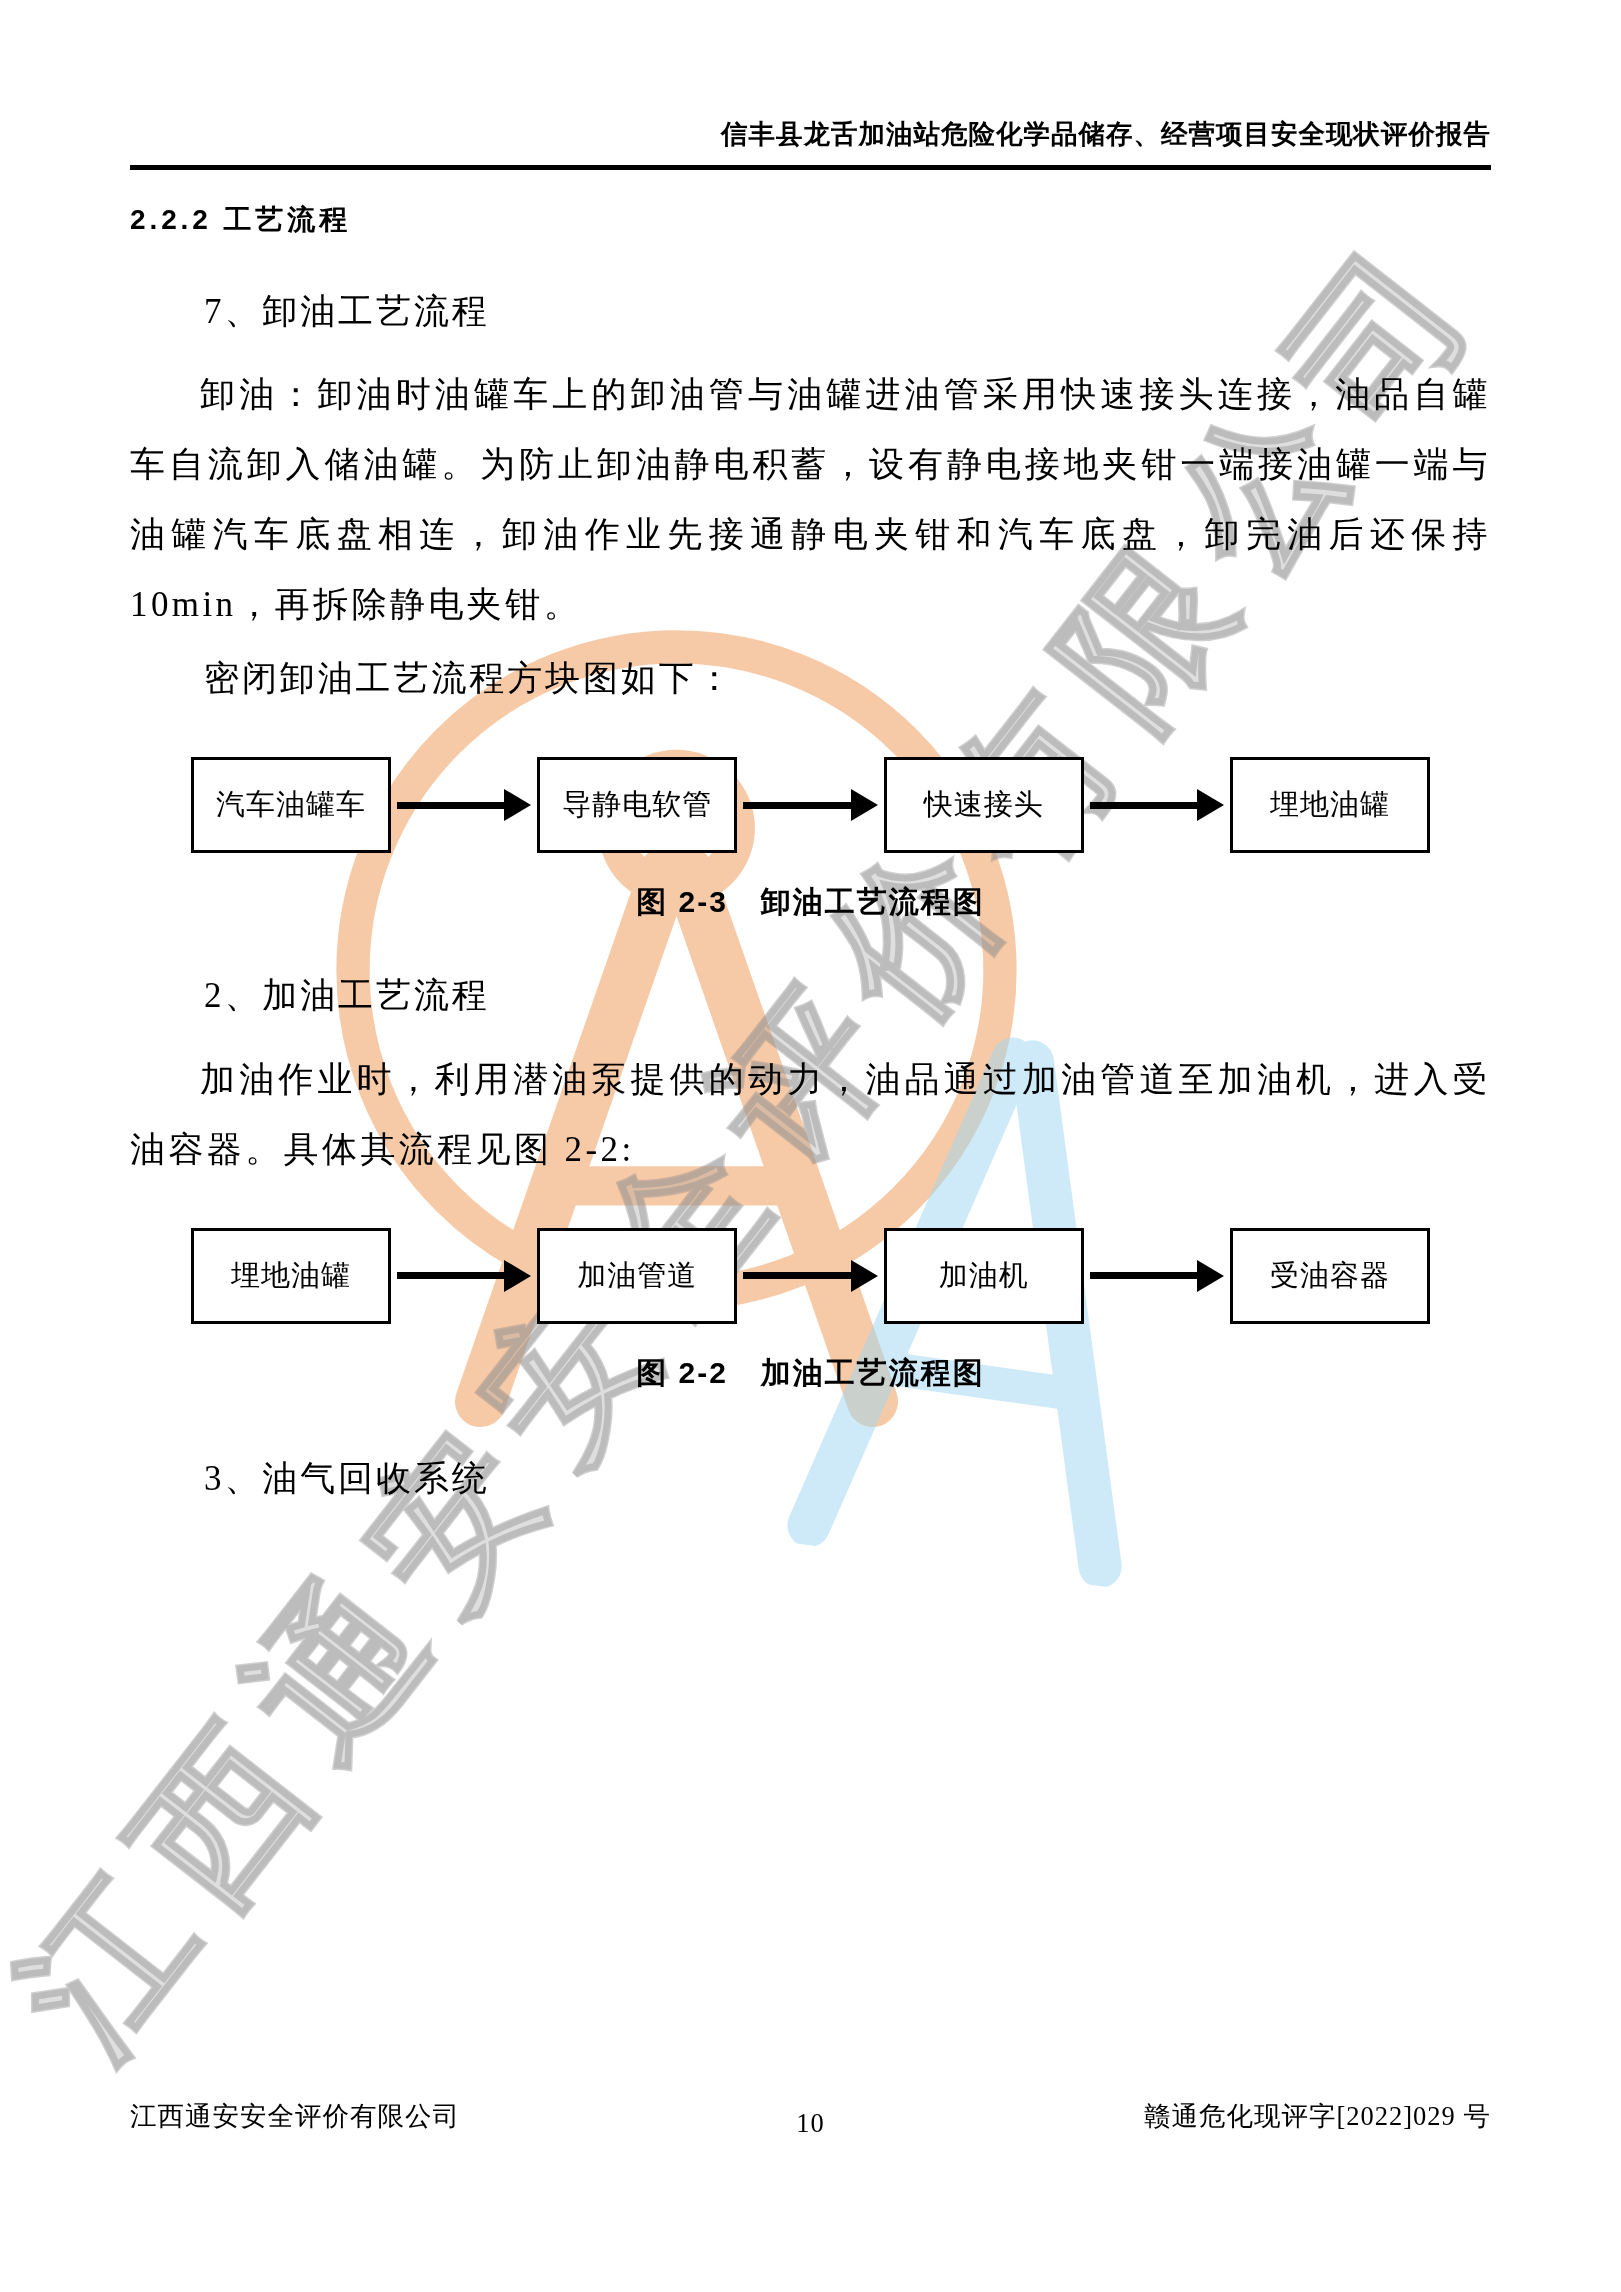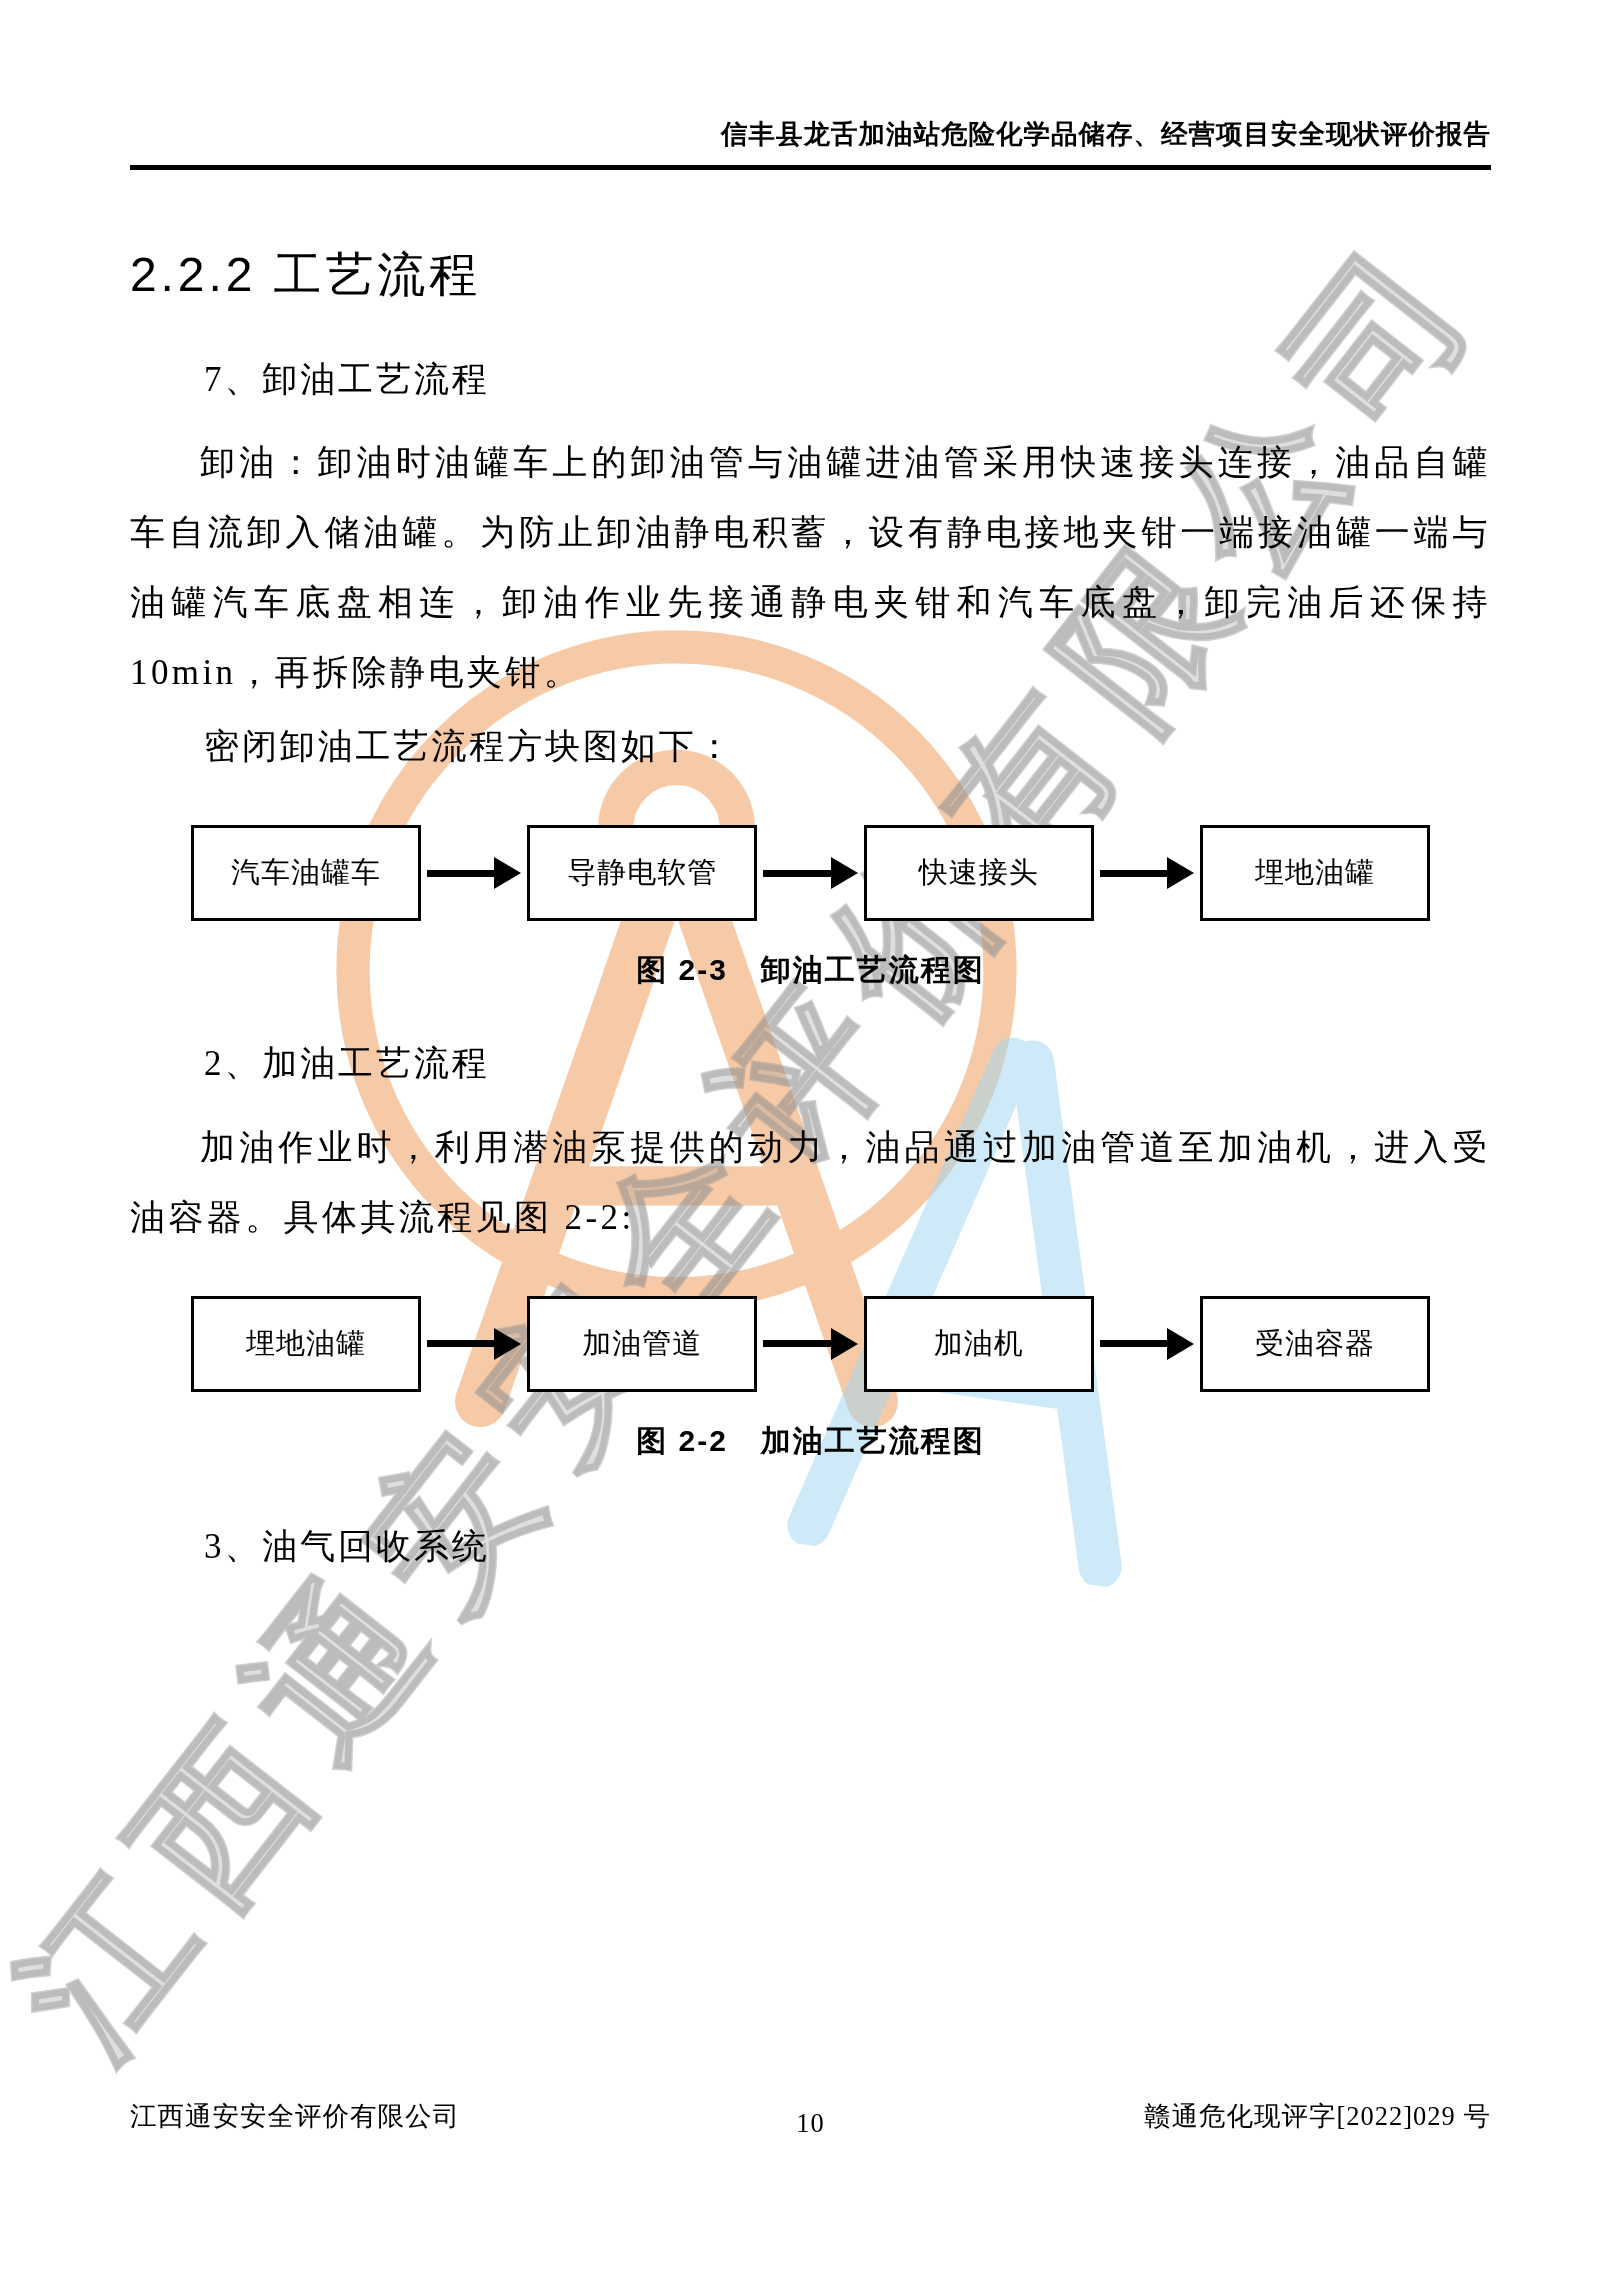--- a/index.html
+++ b/index.html
@@ -46,24 +46,24 @@
   .content { position: relative; z-index: 1; padding: 0 130px; }
   .doc-header { padding-top: 116px; }
   .doc-header-title {
     text-align: right;
     font-size: 26.5px;
     font-weight: bold;
     letter-spacing: 1px;
   }
   .doc-header-rule { margin-top: 12.7px; border-bottom: 5.9px solid #000; }
   .section-title {
-    margin-top: 73px;
+    margin-top: 31px;
     font-family: "Liberation Sans", sans-serif;
-    font-size: 48px;
-    font-weight: normal;
+    font-size: 28px;
+    font-weight: bold;
     letter-spacing: 3.9px;
   }
   .sub-heading {
     margin-top: 49px;
     font-size: 35px;
     padding-left: 74px;
     letter-spacing: 2.9px;
   }
   .body-para {
     margin-top: 25.5px;
@@ -82,21 +82,21 @@
   }
   
   .flowchart {
     margin-top: 43px;
     display: flex;
     align-items: center;
     justify-content: space-between;
     padding: 0 61px;
   }
   .fc-box {
-    width: 230px;
+    width: 200px;
     height: 96px;
     border: 3.9px solid #000;
     background: #fff;
     display: flex;
     align-items: center;
     justify-content: center;
     font-size: 29px;
     letter-spacing: 1px;
     flex: 0 0 auto;
   }

